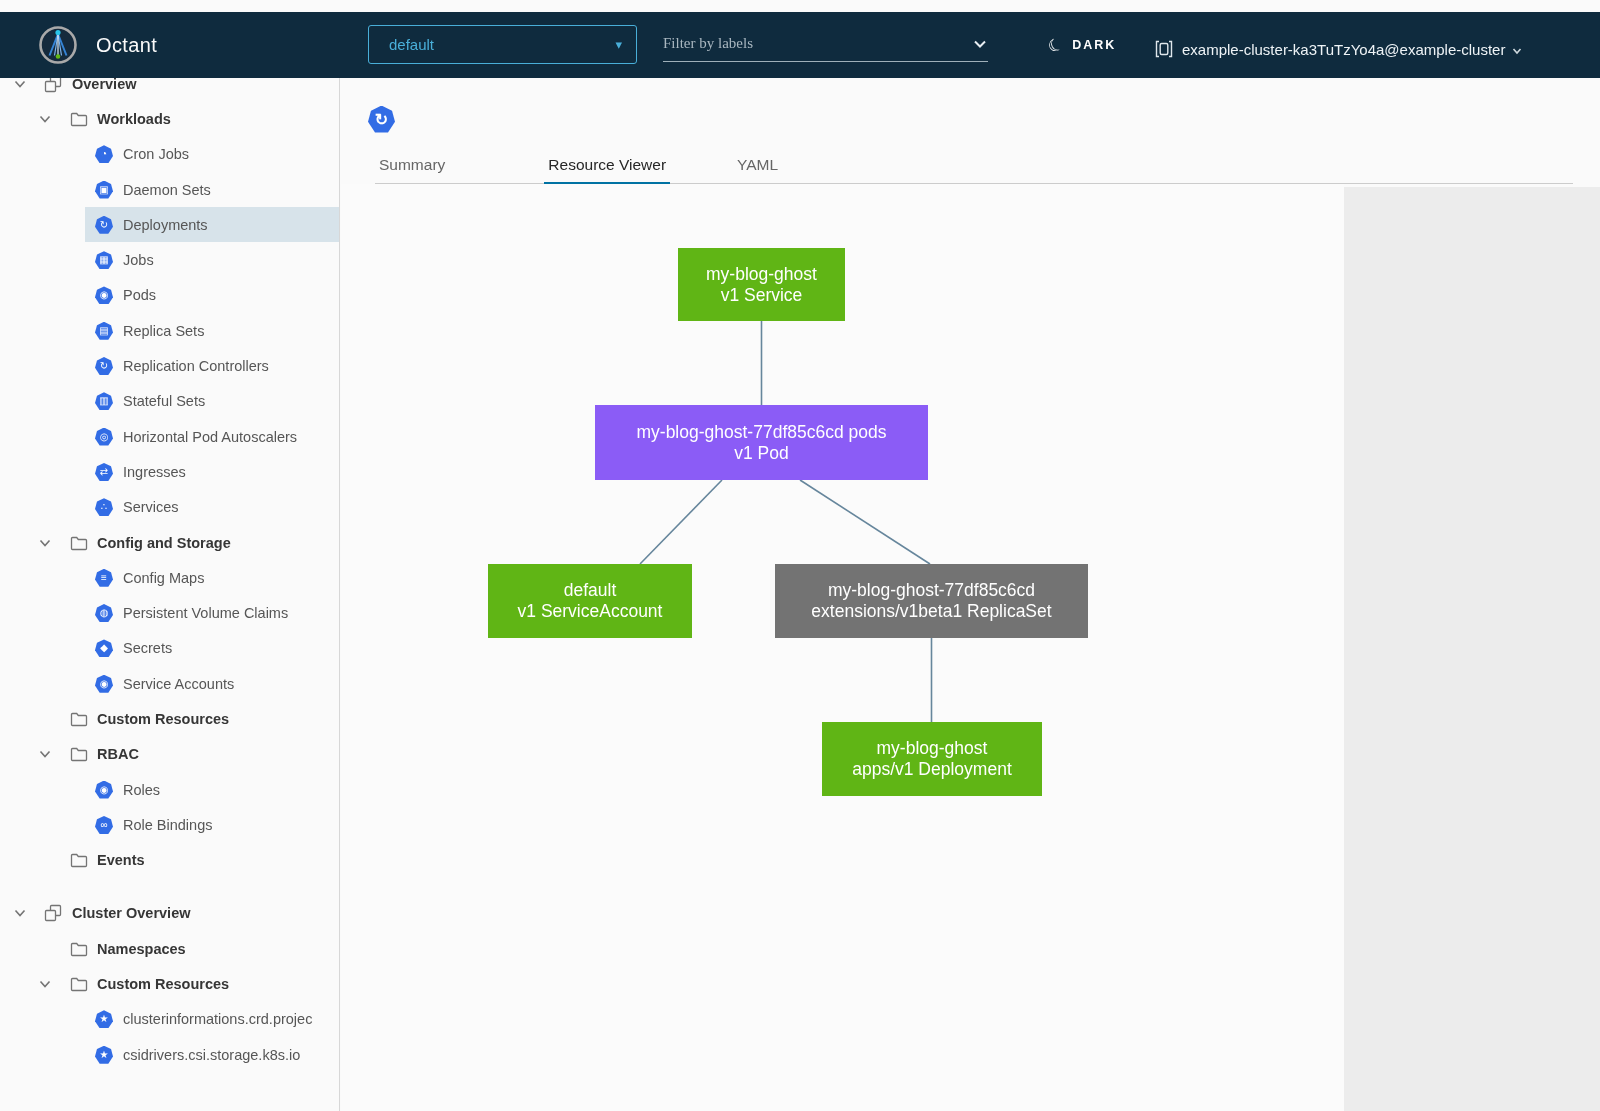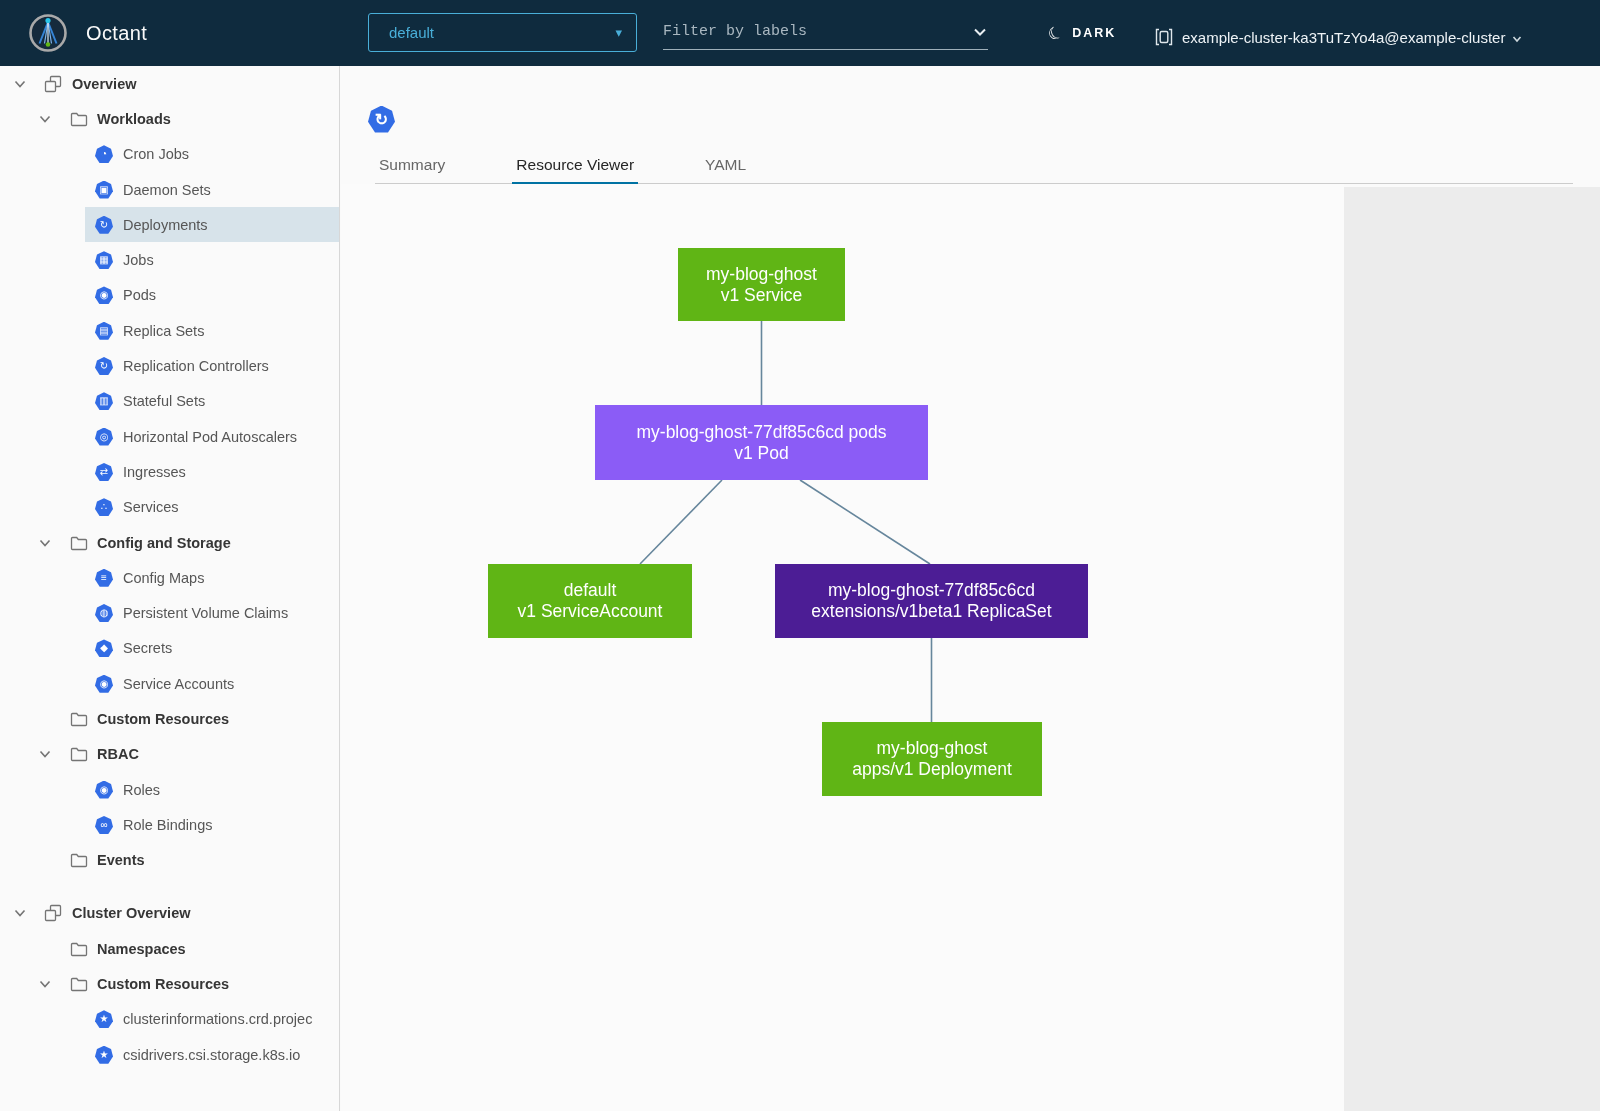--- a/index.html
+++ b/index.html
@@ -1,33 +1,33 @@
 <!DOCTYPE html>
 <html><head>
 <meta charset="utf-8">
 <style>
   * { margin:0; padding:0; box-sizing:border-box; }
   html,body { width:1600px; height:1111px; overflow:hidden;
     font-family:"Liberation Sans", sans-serif; background:#fafafa; }
 
   
-  .header { position:absolute; top:0; left:0; width:1600px; height:66px;
-    background:#0f2b3e; display:flex; align-items:center; z-index:10; }
+  .header { position:absolute; top:12px; left:0; width:1600px; height:66px;
+    background:#0f2b3e; display:flex; align-items:center; z-index:10;padding-left:10px; }
   .logo-wrap { display:flex; align-items:center; margin-left:28px; }
   .logo-svg { width:40px; height:40px; }
   .app-title { color:#fafafa; font-size:20px; letter-spacing:.4px; margin-left:18px; font-weight:400; }
   .ns-select { position:absolute; left:368px; top:13px; width:269px; height:39px;
     border:1px solid #49afd9; border-radius:3px; display:flex; align-items:center;
     padding:0 14px 0 20px; cursor:pointer; }
   .ns-select .ns-value { color:#49afd9; font-size:15px; flex:1; }
   .ns-caret { color:#49afd9; font-size:13px; }
   .filter-wrap { position:absolute; left:663px; top:14px; width:325px; height:36px;
     border-bottom:1px solid #9fb0ba; display:flex; align-items:center; }
   .filter-input { background:transparent; border:none; outline:none; flex:1;
-    color:#cfd9de; font-size:15px; font-family:Liberation Mono, monospace; }
+    color:#cfd9de; font-size:15px; font-family:Liberation Serif, serif; }
   .filter-input::placeholder { color:#a9b7c0; opacity:1; }
   .filter-chevron { width:16px; height:16px; stroke:#e8eef2; fill:none; stroke-width:2; }
   .dark-toggle { position:absolute; left:1048px; top:0; height:66px; display:flex;
     align-items:center; cursor:pointer; }
   .moon { color:#fff; font-size:17px; transform:rotate(-28deg); margin-right:9px; }
   .dark-label { color:#fff; font-size:12.5px; font-weight:700; letter-spacing:2px; }
   .ctx-switcher { position:absolute; left:1155px; top:0; height:74px; display:flex;
     align-items:center; cursor:pointer; }
   .ctx-icon { width:18px; height:18px; stroke:#dfe7ec; fill:none; stroke-width:1.4; margin-right:9px; }
   .ctx-label { color:#eef3f6; font-size:15px; }
@@ -55,21 +55,21 @@
   .main { position:absolute; top:66px; left:341px; width:1259px; height:1045px; background:#fafafa; }
   .title-row { display:flex; align-items:center; margin:37px 0 0 27px; height:32px; }
   .title-icon { width:27px; height:27px; background:#326ce5;
     clip-path:polygon(50% 0%, 89% 19%, 100% 60%, 74% 100%, 26% 100%, 0% 60%, 11% 19%);
     display:flex; align-items:center; justify-content:center; color:#fff;
     font-size:16px; font-weight:700; }
   .page-title { font-size:28.5px; color:#1b1b1b; margin-left:9px; letter-spacing:.2px; }
   .tabs { display:flex; margin:21px 0 0 34px; width:1198px; border-bottom:1px solid #cccccc;gap:32px; }
   .tab { font-size:15.5px; color:#666; padding:0 4px 9px 4px; margin-right:31px;
     cursor:pointer; position:relative; }
-  .tab.active { color:#262626; }
+  .tab.active { color:#262626;margin-left:32px; }
   .tab.active::after { content:""; position:absolute; left:0; right:0; bottom:-2px;
     height:3px; background:#0072a3; }
 
   .content-row { display:flex; height:928px; }
   .graph-area { position:relative; width:1093px; height:100%; background:#fbfbfb; }
   .edges-svg { position:absolute; top:0; left:0; }
   .gnode { position:absolute; background:#60b515; color:#fff; display:flex;
     flex-direction:column; align-items:center; justify-content:center;
     font-size:17.5px; line-height:21px; text-align:center; cursor:pointer; }
   .detail-panel { width:279px; height:100%; background:#ececec; margin-top:3px; }
@@ -298,21 +298,21 @@
           <div>v1 Service</div>
         </div>
         <div class="gnode" style="left: 254px; top: 221px; width: 333px; height: 75px; background: #8b5cf6;">
           <div>my-blog-ghost-77df85c6cd pods</div>
           <div>v1 Pod</div>
         </div>
         <div class="gnode" style="left: 147px; top: 380px; width: 204px; height: 74px; background: rgb(96, 181, 21);">
           <div>default</div>
           <div>v1 ServiceAccount</div>
         </div>
-        <div class="gnode" style="left: 434px; top: 380px; width: 313px; height: 74px; background: #4c1d95;">
+        <div class="gnode" style="left: 434px; top: 380px; width: 313px; height: 74px; background: #737373;">
           <div>my-blog-ghost-77df85c6cd</div>
           <div>extensions/v1beta1 ReplicaSet</div>
         </div>
         <div class="gnode" style="left: 481px; top: 538px; width: 220px; height: 74px; background: rgb(96, 181, 21);">
           <div>my-blog-ghost</div>
           <div>apps/v1 Deployment</div>
         </div>
       </div>
     <div class="detail-panel"></div>
     <div class="right-margin"></div>

